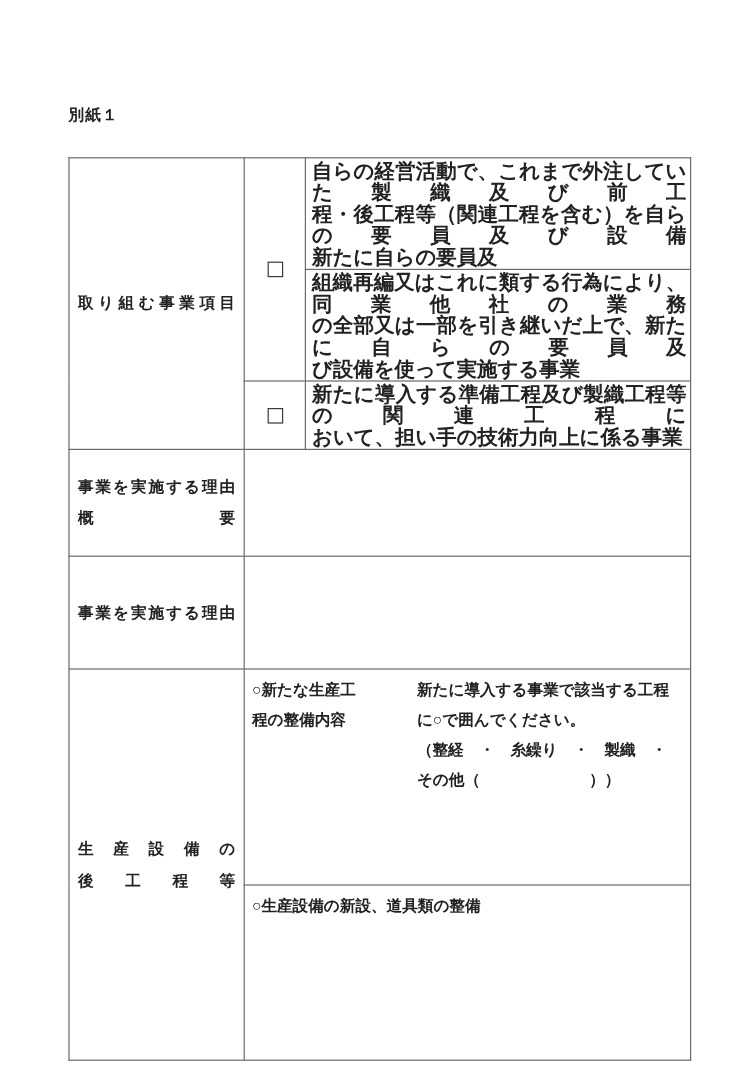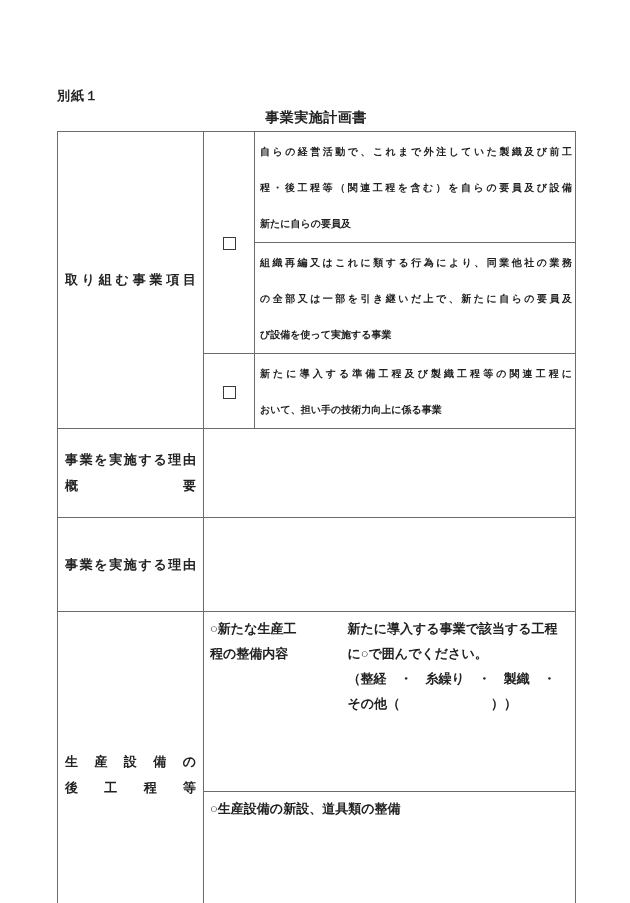--- a/index.html
+++ b/index.html
@@ -69,22 +69,22 @@
     display: inline-block;
     width: 11px;
     height: 11px;
     border: 1px solid #3a3a3a;
     background: #ffffff;
     vertical-align: middle;
   }
   
   td.option-text-cell {
     padding: 2px 3px 0 5px;
-    font-size: 10px;
-    line-height: 36px;
+    font-size: 17px;
+    line-height: 18px;
   }
   .tline {
     text-align: justify;
     text-align-last: justify;
   }
   .tline.last {
     text-align: justify;
     text-align-last: left;
   }
   
@@ -115,21 +115,20 @@
   .row-h-f  { height: 175px; }
   .row-h-g  { height: 141px; }
 </style>
 </head>
 <body>
 
 <div class="page">
 
   <div class="attachment-label">別紙１</div>
 
-  <div class="doc-title">事業実施計画書</div>
 
   <table class="form-table">
     <colgroup>
       <col style="width:146px">
       <col style="width:51px">
       <col style="width:321px">
     </colgroup>
 
     <tbody>
         <tr>

